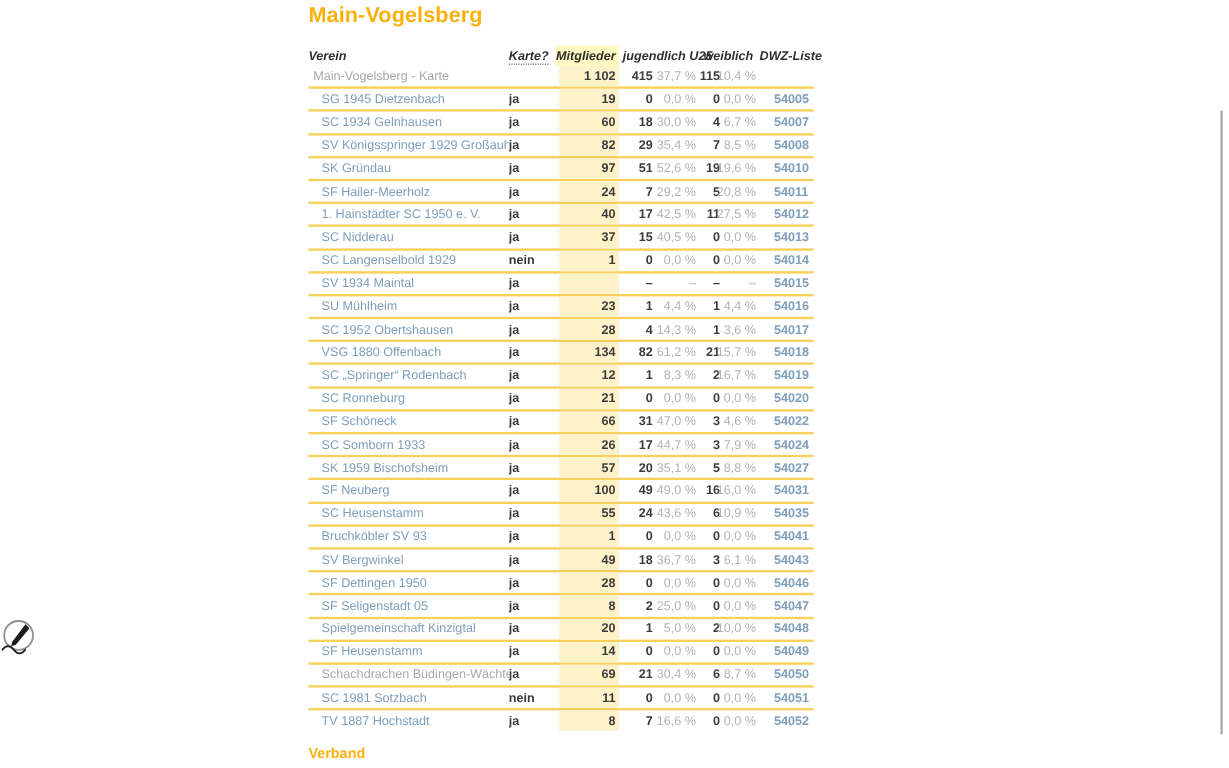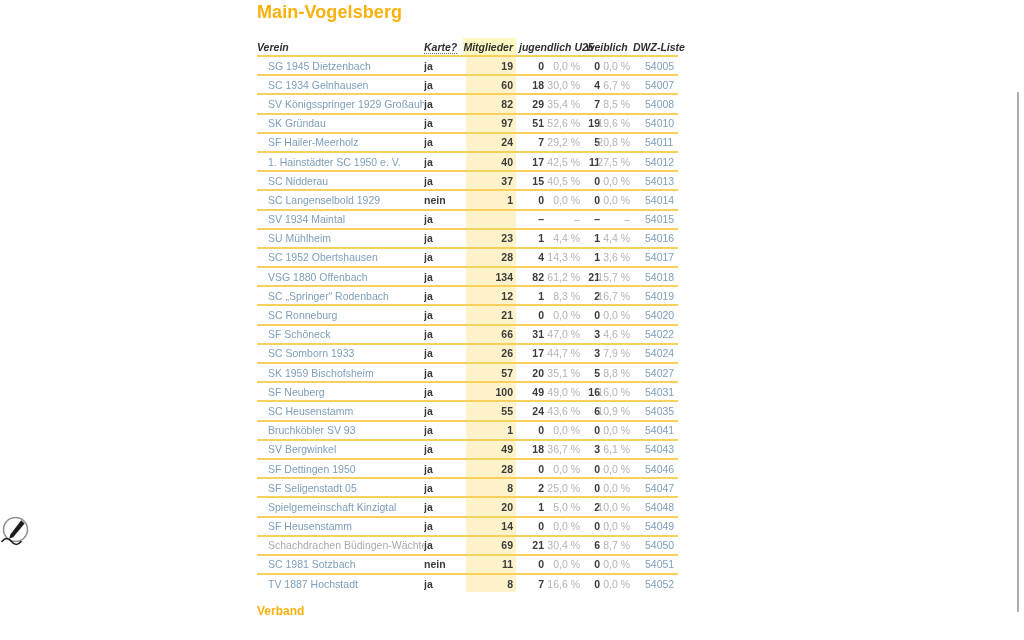--- a/index.html
+++ b/index.html
@@ -41,21 +41,21 @@
   .h-weib{padding-left:4px;text-align:center;}
   .h-dwz{padding-left:3px;}
   .cell{white-space:nowrap;overflow:hidden;}
   .c-name{padding-left:11px;}
   .c-name a{color:#7e9eba;text-decoration:none;margin-top:46px;}
   .c-name.muted, .c-name.muted a{color:#a9a9a9;}
   .c-karte{font-weight:bold;color:#3b3b3b;}
   .c-mitgl{justify-self:stretch;align-self:stretch;display:flex;align-items:center;justify-content:flex-end;padding-right:3px;font-weight:bold;color:#3b3b3b;}
   .c-count{justify-self:end;font-weight:bold;color:#3b3b3b;}
   .c-pct{justify-self:end;color:#b3b3b3;}
-  .c-dwz{padding-left:15px;}
+  .c-dwz{padding-left:15px;font-weight:bold;}
   .c-dwz a{color:#7e9eba;text-decoration:none;}
   .data-row{border-top:2px solid #f8d05c;}
   .summary-row{border-top:none;}
   .summary-row .c-name{padding-left:4px;color:#a9a9a9;}
   
   .verband{margin-top:12px;}
   .verband-title{font-size:12px;font-weight:bold;color:#fbb10c;margin:0 0 8px 0;}
   
   .scroll-thumb{
     position:absolute;left:1017px;top:92px;width:2px;height:520px;
@@ -76,20 +76,30 @@
       <div class="h">Verein</div>
       <div class="h h-karte"><span>Karte?</span></div>
       <div class="h h-mitgl">
           <span>Mitglieder</span>
         </div>
       <div class="h h-jug">jugendlich U25</div>
       <div class="h h-weib">weiblich</div>
       <div class="h h-dwz">DWZ-Liste</div>
     </div>
 
+    <div class="grid-row summary-row">
+      <div class="cell c-name">Main-Vogelsberg - Karte</div>
+      <div class="cell c-karte"></div>
+      <div class="cell c-mitgl col-mitgl-bg">1 102</div>
+      <div class="cell c-count">415</div>
+      <div class="cell c-pct">37,7 %</div>
+      <div class="cell c-count">115</div>
+      <div class="cell c-pct">10,4 %</div>
+      <div class="cell c-dwz"></div>
+    </div>
 
     <div id="rows-container">
         <div class="grid-row data-row">
     <div class="cell c-name"><a href="#">SG 1945 Dietzenbach</a></div>
     <div class="cell c-karte">ja</div>
     <div class="cell c-mitgl col-mitgl-bg">19</div>
     <div class="cell c-count">0</div>
     <div class="cell c-pct">0,0 %</div>
     <div class="cell c-count">0</div>
     <div class="cell c-pct">0,0 %</div>

